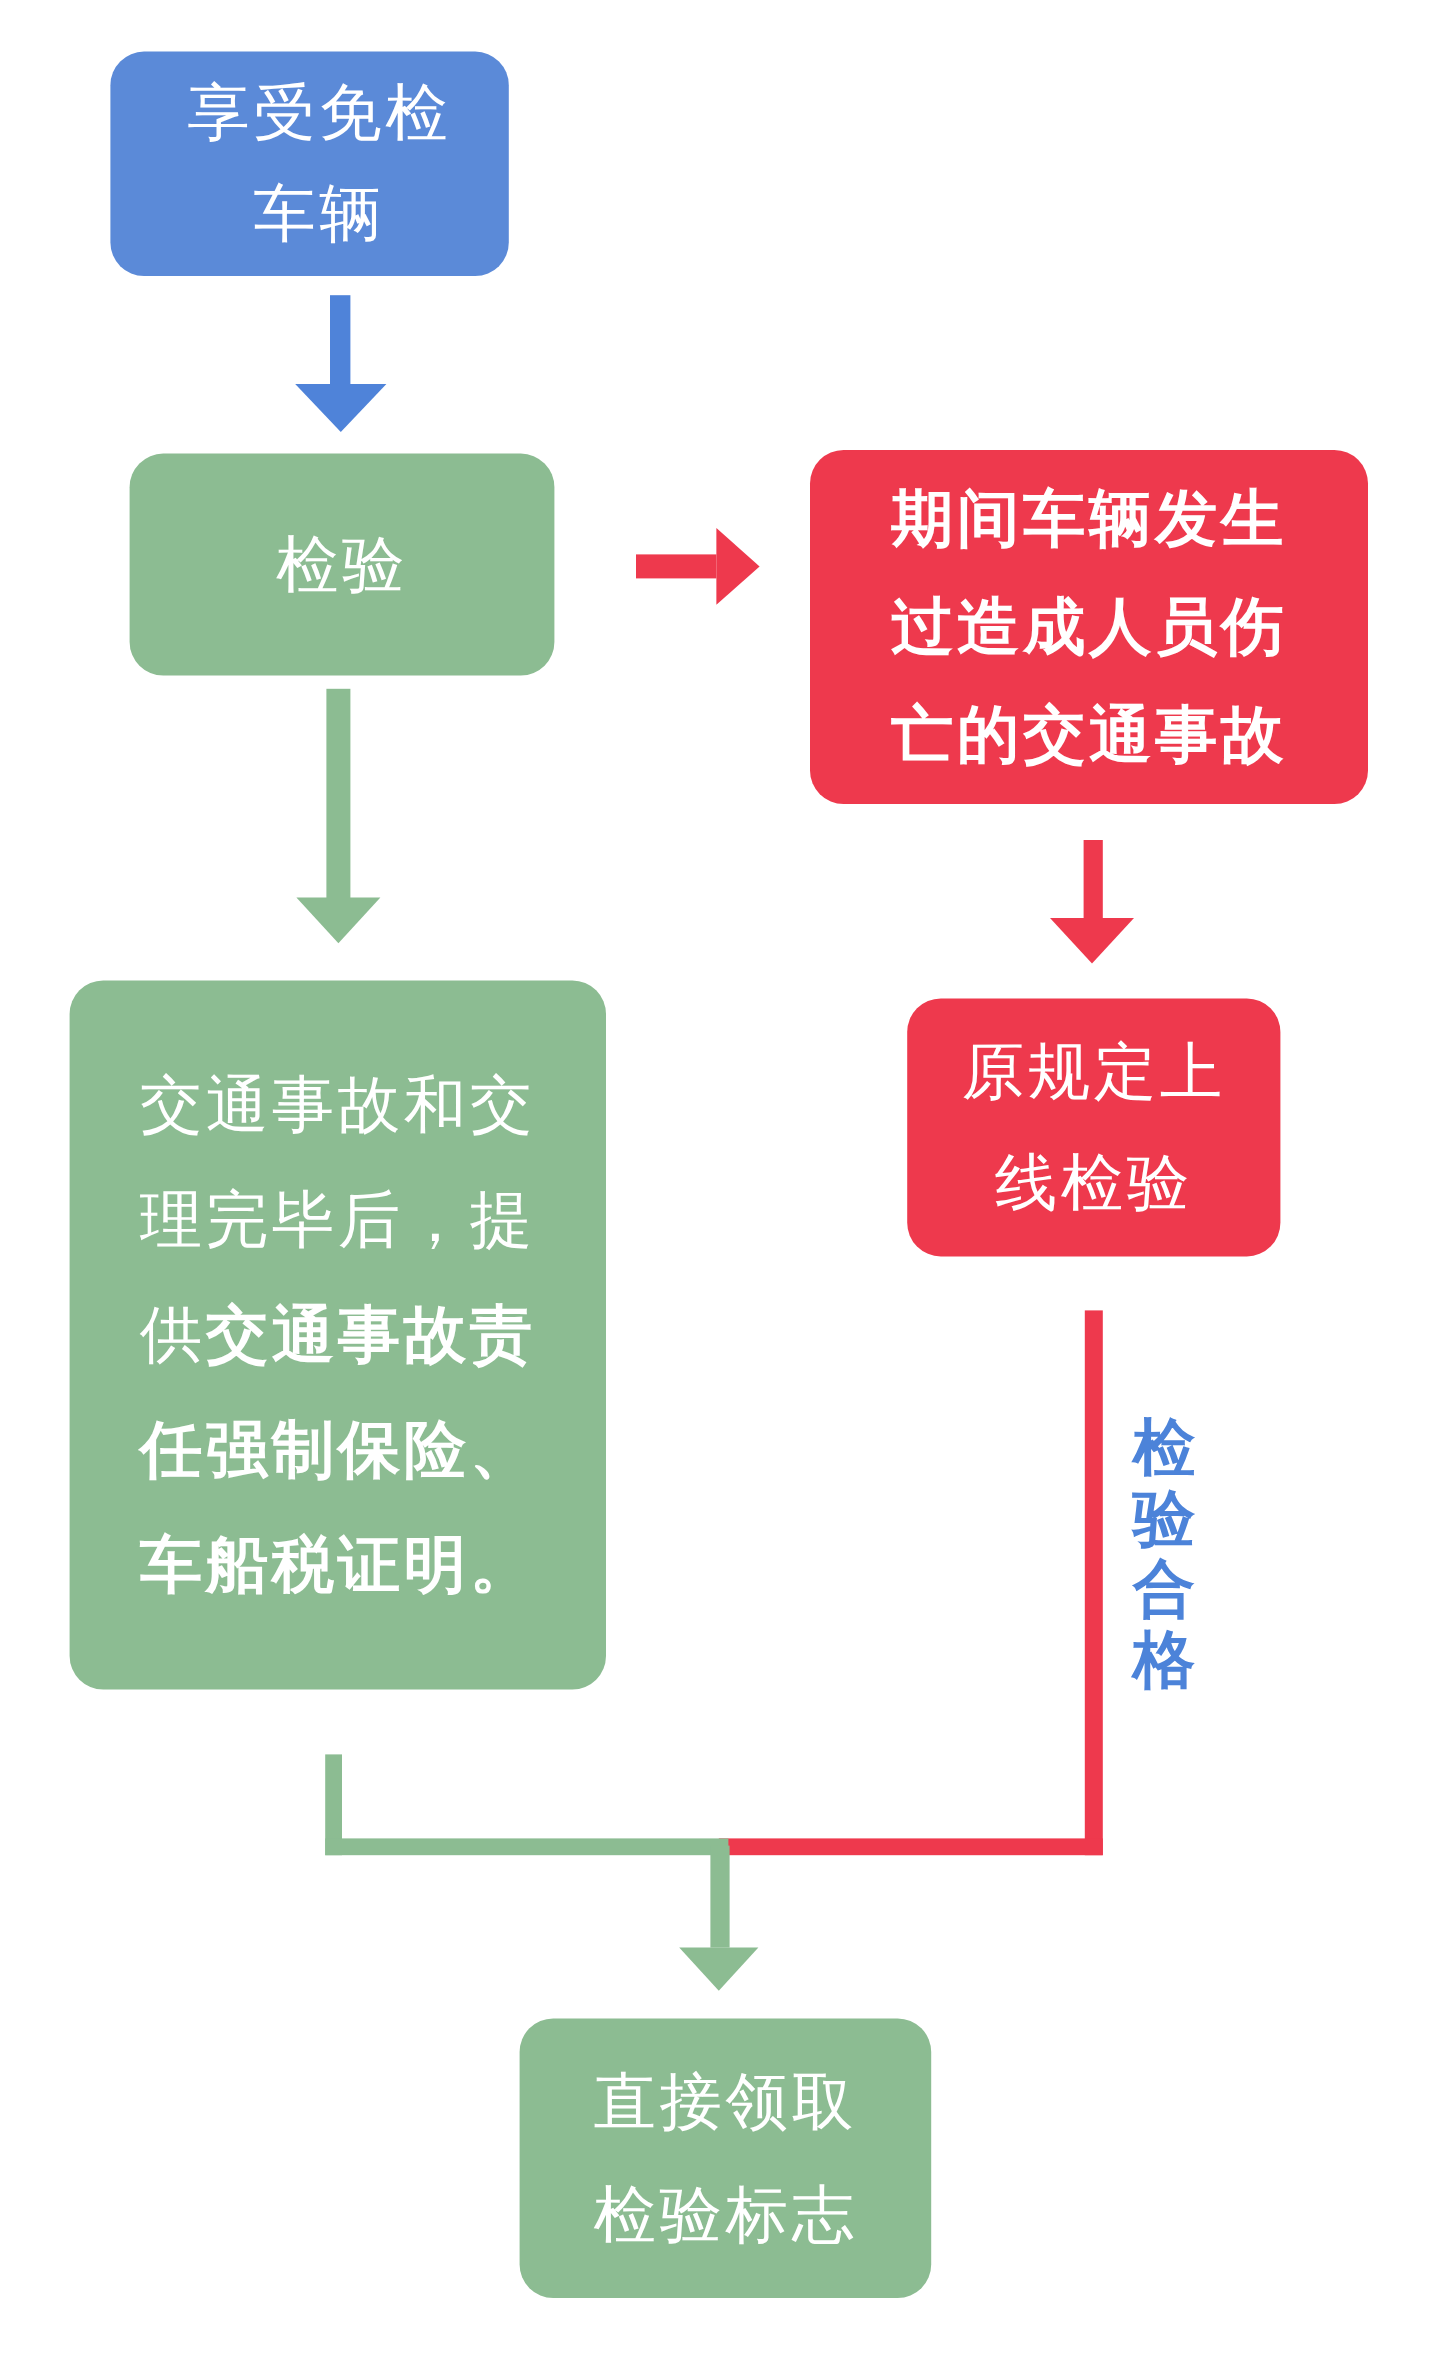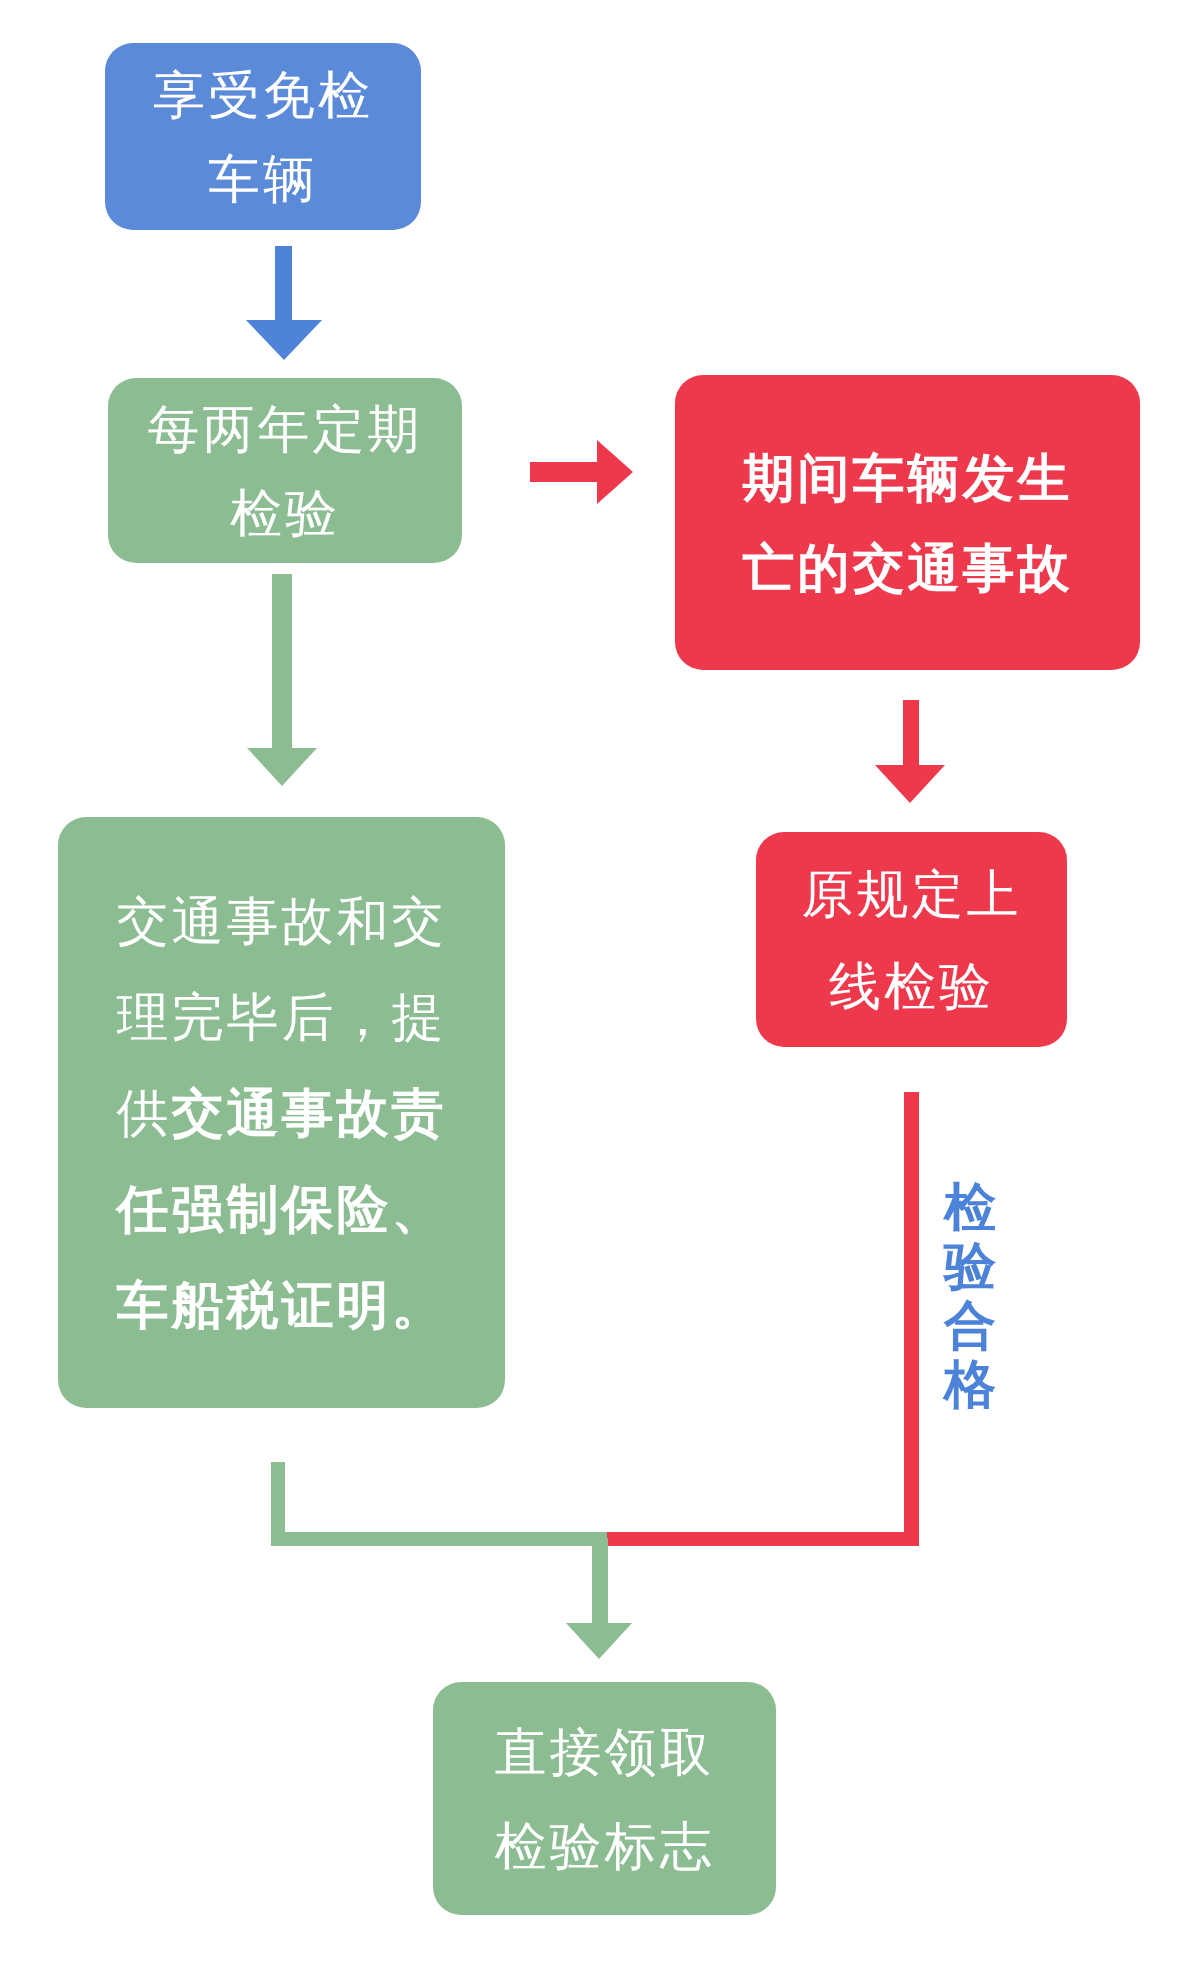--- a/index.html
+++ b/index.html
@@ -21,21 +21,21 @@
     text-align: center;
     border-radius: 28px;
     font-weight: 500;
     letter-spacing: 3px;
   }
   .node .line { white-space: nowrap; }
   .blue-bg  { background: #5b8ad8; }
   .green-bg { background: #8cbc92; }
   .red-bg   { background: #ee394d; }
 
-  .node-exempt        { left: 105px; top: 43px;   width: 316px; height: 187px; font-size: 52px; }
+  .node-exempt        { left: 92px; top: 43px;   width: 316px; height: 187px; font-size: 52px; padding-left: 16px; }
   .node-exempt .line  { line-height: 84px; }
   .node-biennial      { left: 108px; top: 378px;  width: 354px; height: 185px; font-size: 52px; }
   .node-biennial .line{ line-height: 84px; }
   .node-accident      { left: 675px; top: 375px;  width: 465px; height: 295px; font-size: 52px; }
   .node-accident .line{ line-height: 90px; font-weight: bold; }
   .node-after         { left: 58px;  top: 817px;  width: 447px; height: 591px; font-size: 52px; }
   .node-after .line   { line-height: 96px; }
   .node-original      { left: 756px; top: 832px;  width: 311px; height: 215px; font-size: 52px; align-items: center; }
   .node-original .line{ line-height: 92px; }
   .node-receive       { left: 433px; top: 1682px; width: 343px; height: 233px; font-size: 52px; }
@@ -92,29 +92,29 @@
 
   <div class="node blue-bg node-exempt">
     <div class="line">享受免检</div>
     <div class="line">车辆</div>
   </div>
 
   <div class="shape blue-stem"></div>
   <div class="shape blue-head"></div>
 
   <div class="node green-bg node-biennial">
-    <div class="line">每两年定期</div>
     <div class="line">检验</div>
   </div>
 
   <div class="shape red-stem-right"></div>
   <div class="shape red-head-right"></div>
 
   <div class="node red-bg node-accident">
     <div class="line">期间车辆发生</div>
+    <div class="line">过造成人员伤</div>
     <div class="line">亡的交通事故</div>
   </div>
 
   <div class="shape green-stem-1"></div>
   <div class="shape green-head-1"></div>
 
   <div class="node green-bg node-after">
     <div class="line">交通事故和交</div>
     <div class="line">理完毕后，提</div>
     <div class="line"><span>供</span><span class="b">交通事故责</span></div>

